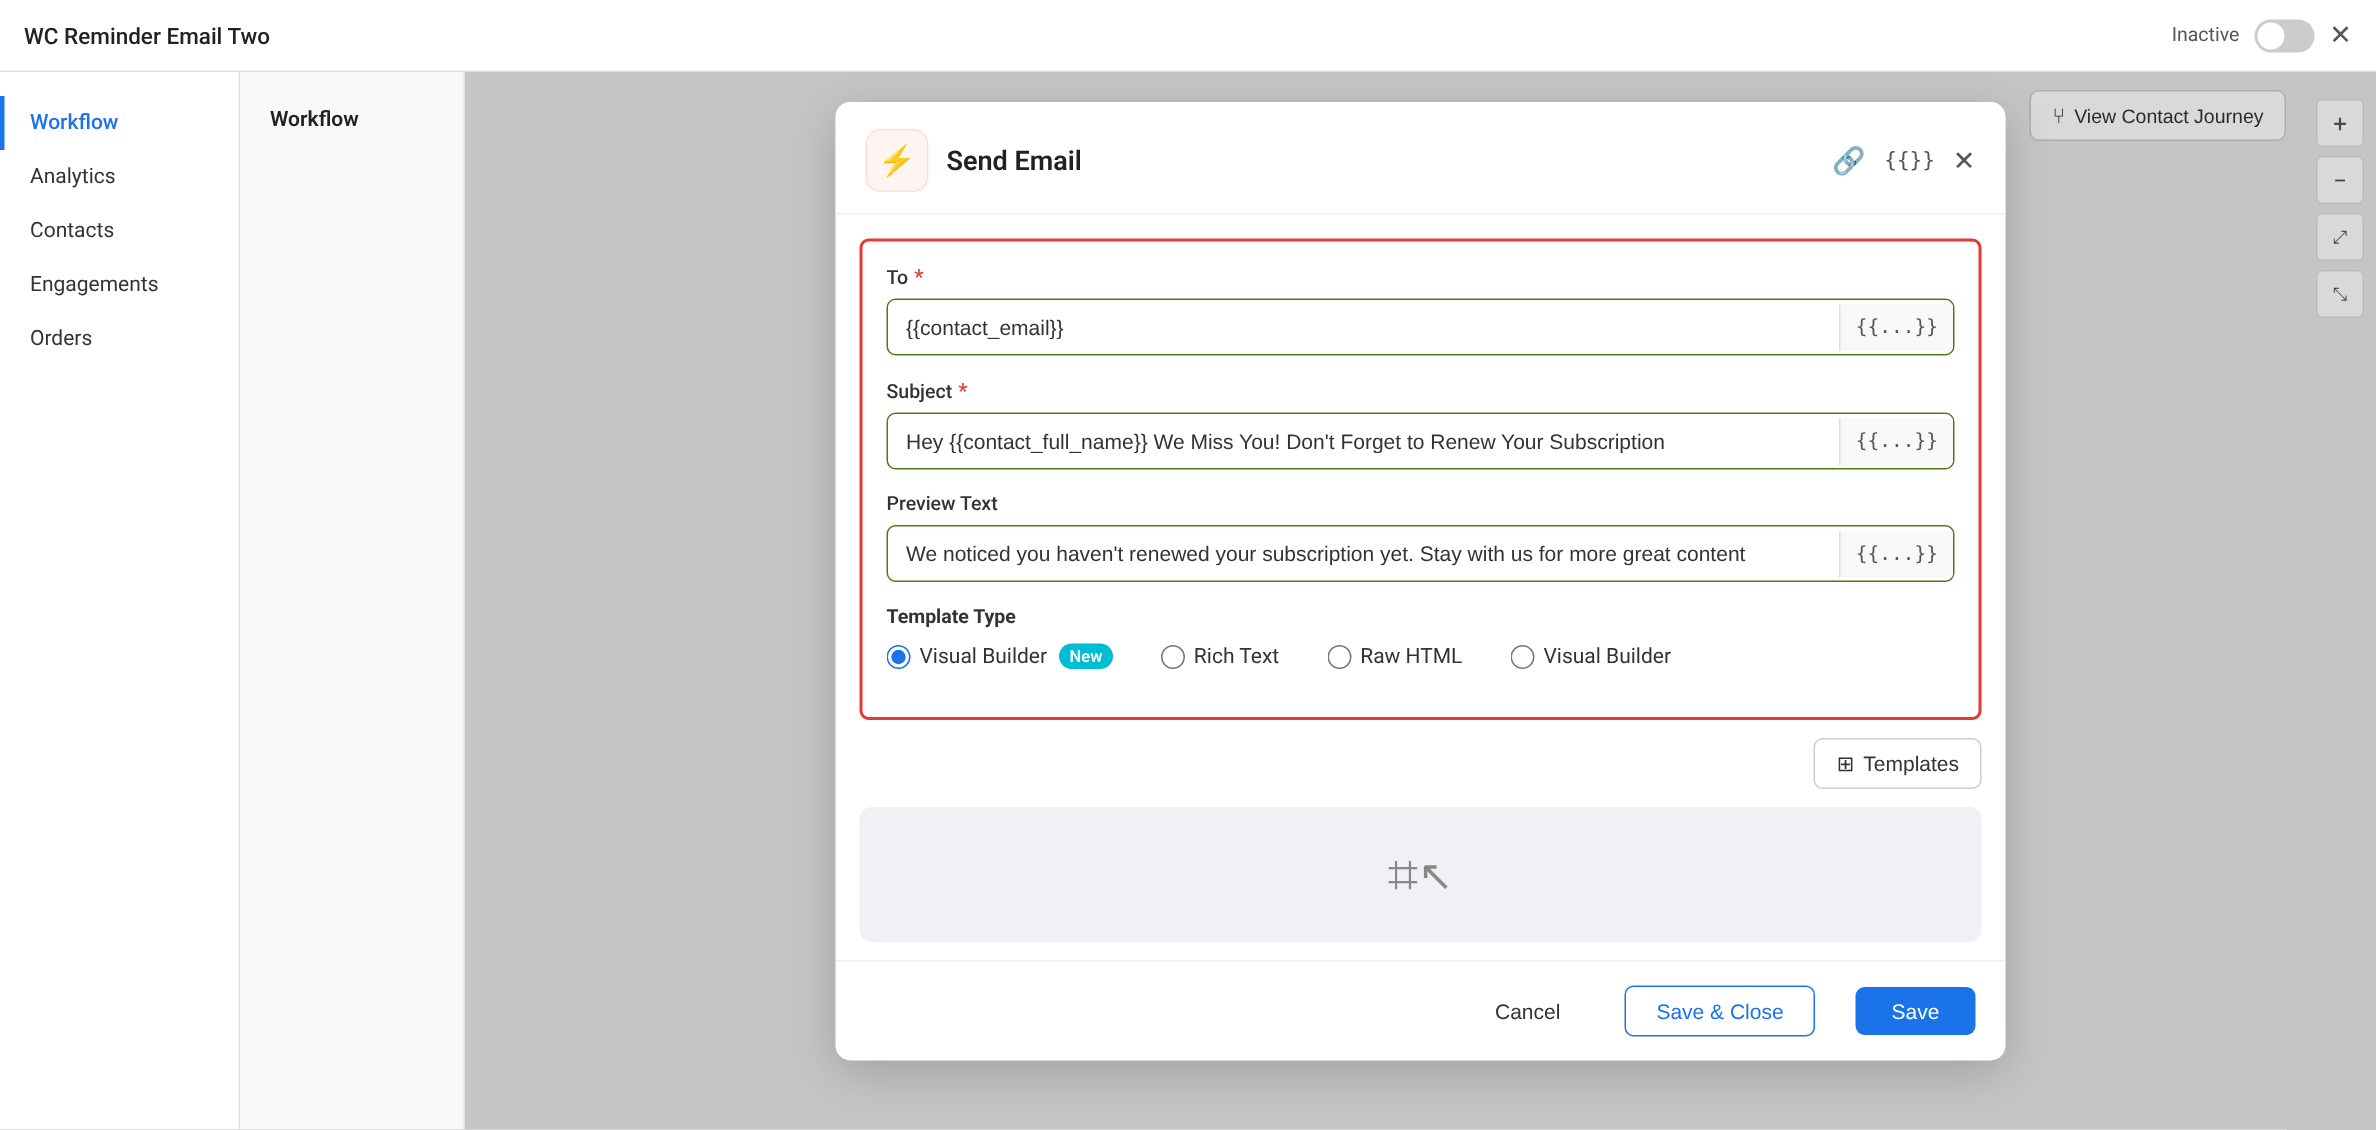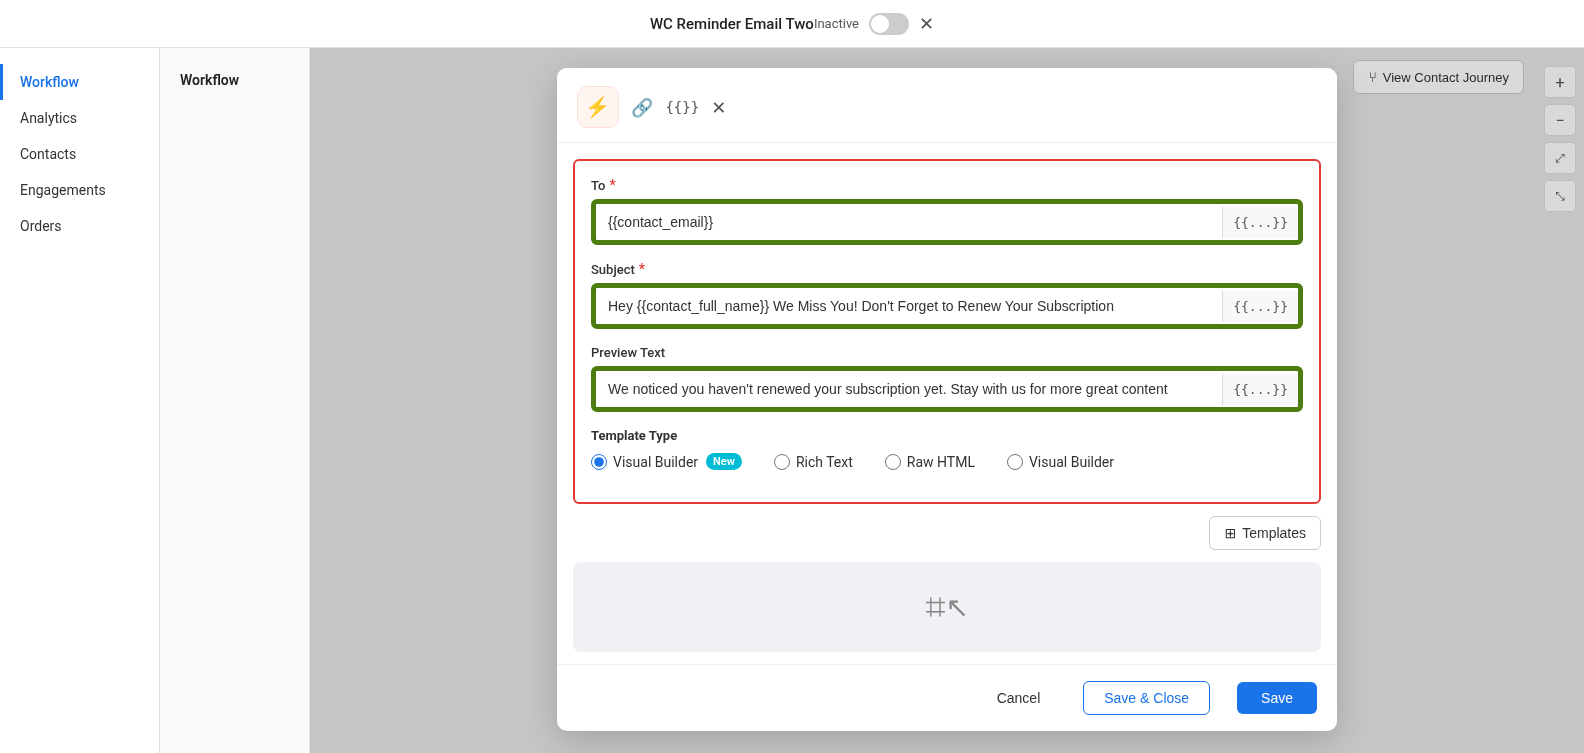--- a/index.html
+++ b/index.html
@@ -9,21 +9,21 @@
       width: 1584px;
       height: 753px;
       overflow: hidden;
       position: relative;
     }
 
     
     .top-bar {
       display: flex;
       align-items: center;
-      justify-content: center;
+      justify-content: space-between;
       background: #ffffff;
       height: 48px;
       padding: 0 16px;
       border-bottom: 1px solid #e0e0e0;
       position: relative;
       z-index: 10;
     }
     .top-bar-title {
       font-size: 15px;
       font-weight: 500;
@@ -244,21 +244,21 @@
       align-items: flex-end;
       gap: 4px;
     }
     .required-dot {
       color: #e53935;
       font-size: 14px;
     }
     .form-input-wrapper {
       display: flex;
       align-items: center;
-      border: 5px solid #4d7c0f;
+      border: 1px solid #4d7c0f;
       border-radius: 6px;
       overflow: hidden;
       background: #fff;
     }
     .form-input {
       flex: 1;
       border: none;
       outline: none;
       padding: 10px 12px;
       font-size: 14px;
@@ -432,20 +432,21 @@
       <div class="right-panel-btn" style="background:#fff; border:1px solid #ddd; border-radius:4px; font-size:12px;">⤡</div>
     </div>
 
     <div class="modal-overlay">
       <div class="modal">
 
         <div class="modal-header">
           <div class="modal-icon">
             <span>⚡</span>
           </div>
+          <div class="modal-title">Send Email</div>
           <div class="modal-header-icons">
             <span class="modal-header-icon">🔗</span>
             <span class="modal-header-icon" style="font-family:monospace; font-size:14px;">{{}}</span>
             <span class="modal-header-icon">✕</span>
           </div>
         </div>
 
         <div class="modal-body">
 
           <div class="red-border-section">

